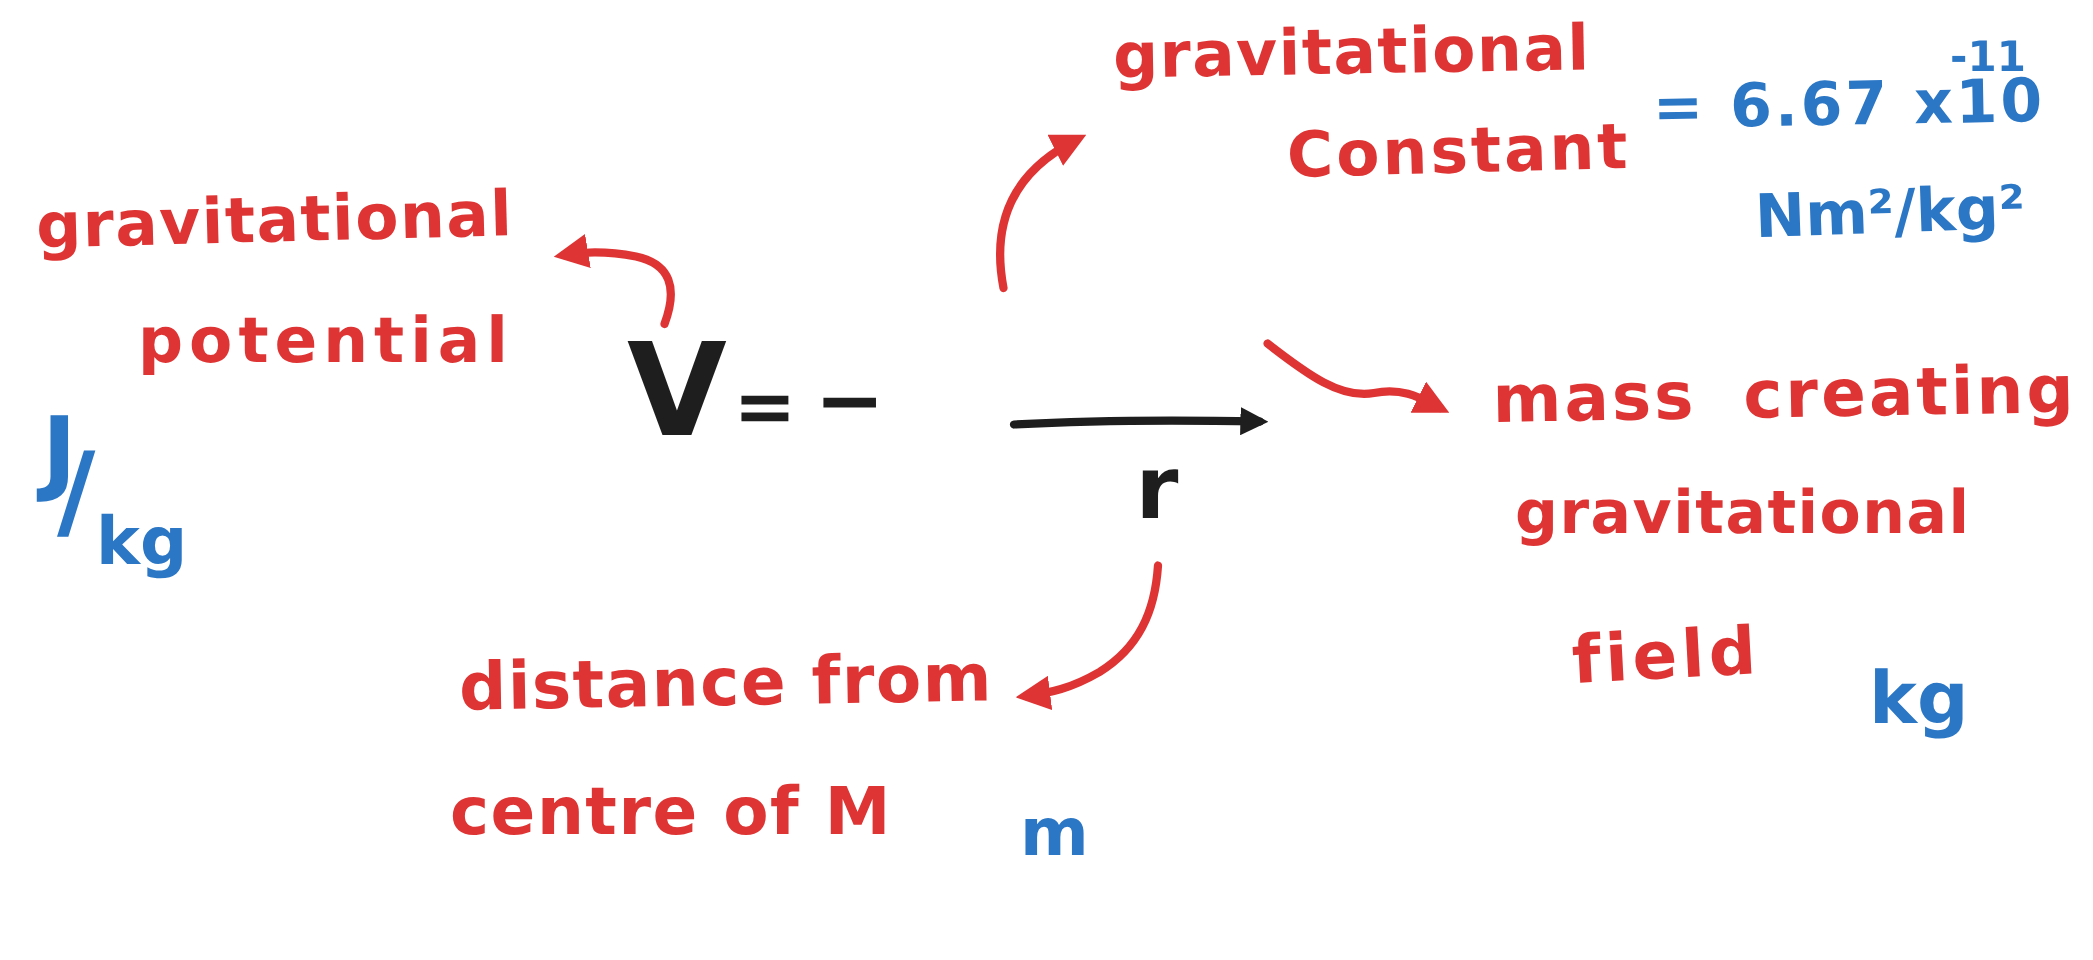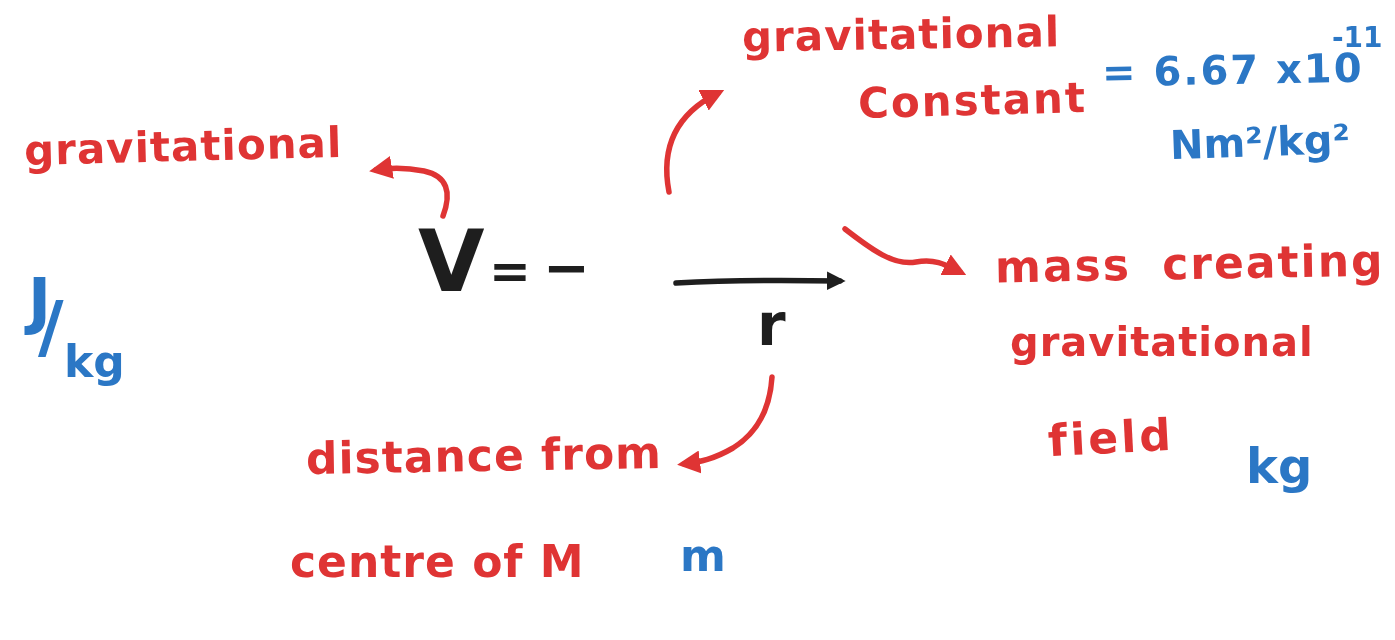--- a/index.html
+++ b/index.html
@@ -37,39 +37,40 @@
     <path d="M 669 192 C 661 150 674 115 718 93" fill="none" stroke="#df3434" stroke-width="5.5" stroke-linecap="round" marker-end="url(#ar)"></path>
 
     <path d="M 845 229 C 872 250 894 266 916 262 C 936 258 948 266 960 272" fill="none" stroke="#df3434" stroke-width="5.5" stroke-linecap="round" marker-end="url(#ar)"></path>
 
     <path d="M 772 377 C 770 408 759 432 733 448 C 714 459 700 462 684 464" fill="none" stroke="#df3434" stroke-width="5.5" stroke-linecap="round" marker-end="url(#ar)"></path>
 
     <path d="M 676 283 C 730 280 790 280 840 281" fill="none" stroke="#1e1e1e" stroke-width="5.5" stroke-linecap="round" marker-end="url(#ab)"></path>
   </svg>
 
   <div class="txt red" style="left:24px;top:126px;font-size:42px;letter-spacing:1px;transform:rotate(-1.5deg);">gravitational</div>
+  <div class="txt red" style="left:92px;top:206px;font-size:42px;letter-spacing:4px;">potential</div>
 
   <div class="txt blue" style="left:28px;top:270px;font-size:62px;">J</div>
   <div class="txt blue" style="left:38px;top:292px;font-size:70px;">/</div>
   <div class="txt blue" style="left:64px;top:340px;font-size:44px;">kg</div>
 
   <div class="txt ink" style="left:418px;top:218px;font-size:86px;">V</div>
   <div class="txt ink" style="left:489px;top:246px;font-size:50px;">=</div>
   <div class="txt ink" style="left:543px;top:240px;font-size:56px;">−</div>
   <div class="txt ink" style="left:757px;top:296px;font-size:58px;">r</div>
 
   <div class="txt red" style="left:742px;top:14px;font-size:42px;letter-spacing:1px;transform:rotate(-1deg);">gravitational</div>
   <div class="txt red" style="left:858px;top:80px;font-size:42px;letter-spacing:2px;transform:rotate(-1.5deg);">Constant</div>
 
   <div class="txt blue" style="left:1102px;top:50px;font-size:40px;letter-spacing:2px;transform:rotate(-1deg);">= 6.67 x10</div>
-  <div class="txt blue" style="left:1300px;top:24px;font-size:28px;margin-left:32px;">-11</div>
+  <div class="txt blue" style="left:1300px;top:24px;font-size:28px;">-11</div>
   <div class="txt blue" style="left:1170px;top:122px;font-size:40px;transform:rotate(-2deg);">Nm²/kg²</div>
 
   <div class="txt red" style="left:995px;top:242px;font-size:44px;letter-spacing:2px;word-spacing:14px;transform:rotate(-1deg);">mass creating</div>
   <div class="txt red" style="left:1010px;top:322px;font-size:40px;letter-spacing:1px;">gravitational</div>
   <div class="txt red" style="left:1048px;top:416px;font-size:44px;letter-spacing:3px;transform:rotate(-3deg);">field</div>
   <div class="txt blue" style="left:1246px;top:442px;font-size:48px;">kg</div>
 
   <div class="txt red" style="left:306px;top:434px;font-size:44px;letter-spacing:1px;transform:rotate(-1deg);">distance from</div>
-  <div class="txt red" style="left:290px;top:520px;font-size:44px;letter-spacing:1px;margin-top:20px;">centre of M</div>
+  <div class="txt red" style="left:300px;top:520px;font-size:44px;letter-spacing:1px;">centre of M</div>
   <div class="txt blue" style="left:680px;top:534px;font-size:44px;">m</div>
 
 </div>
 
 </body></html>

